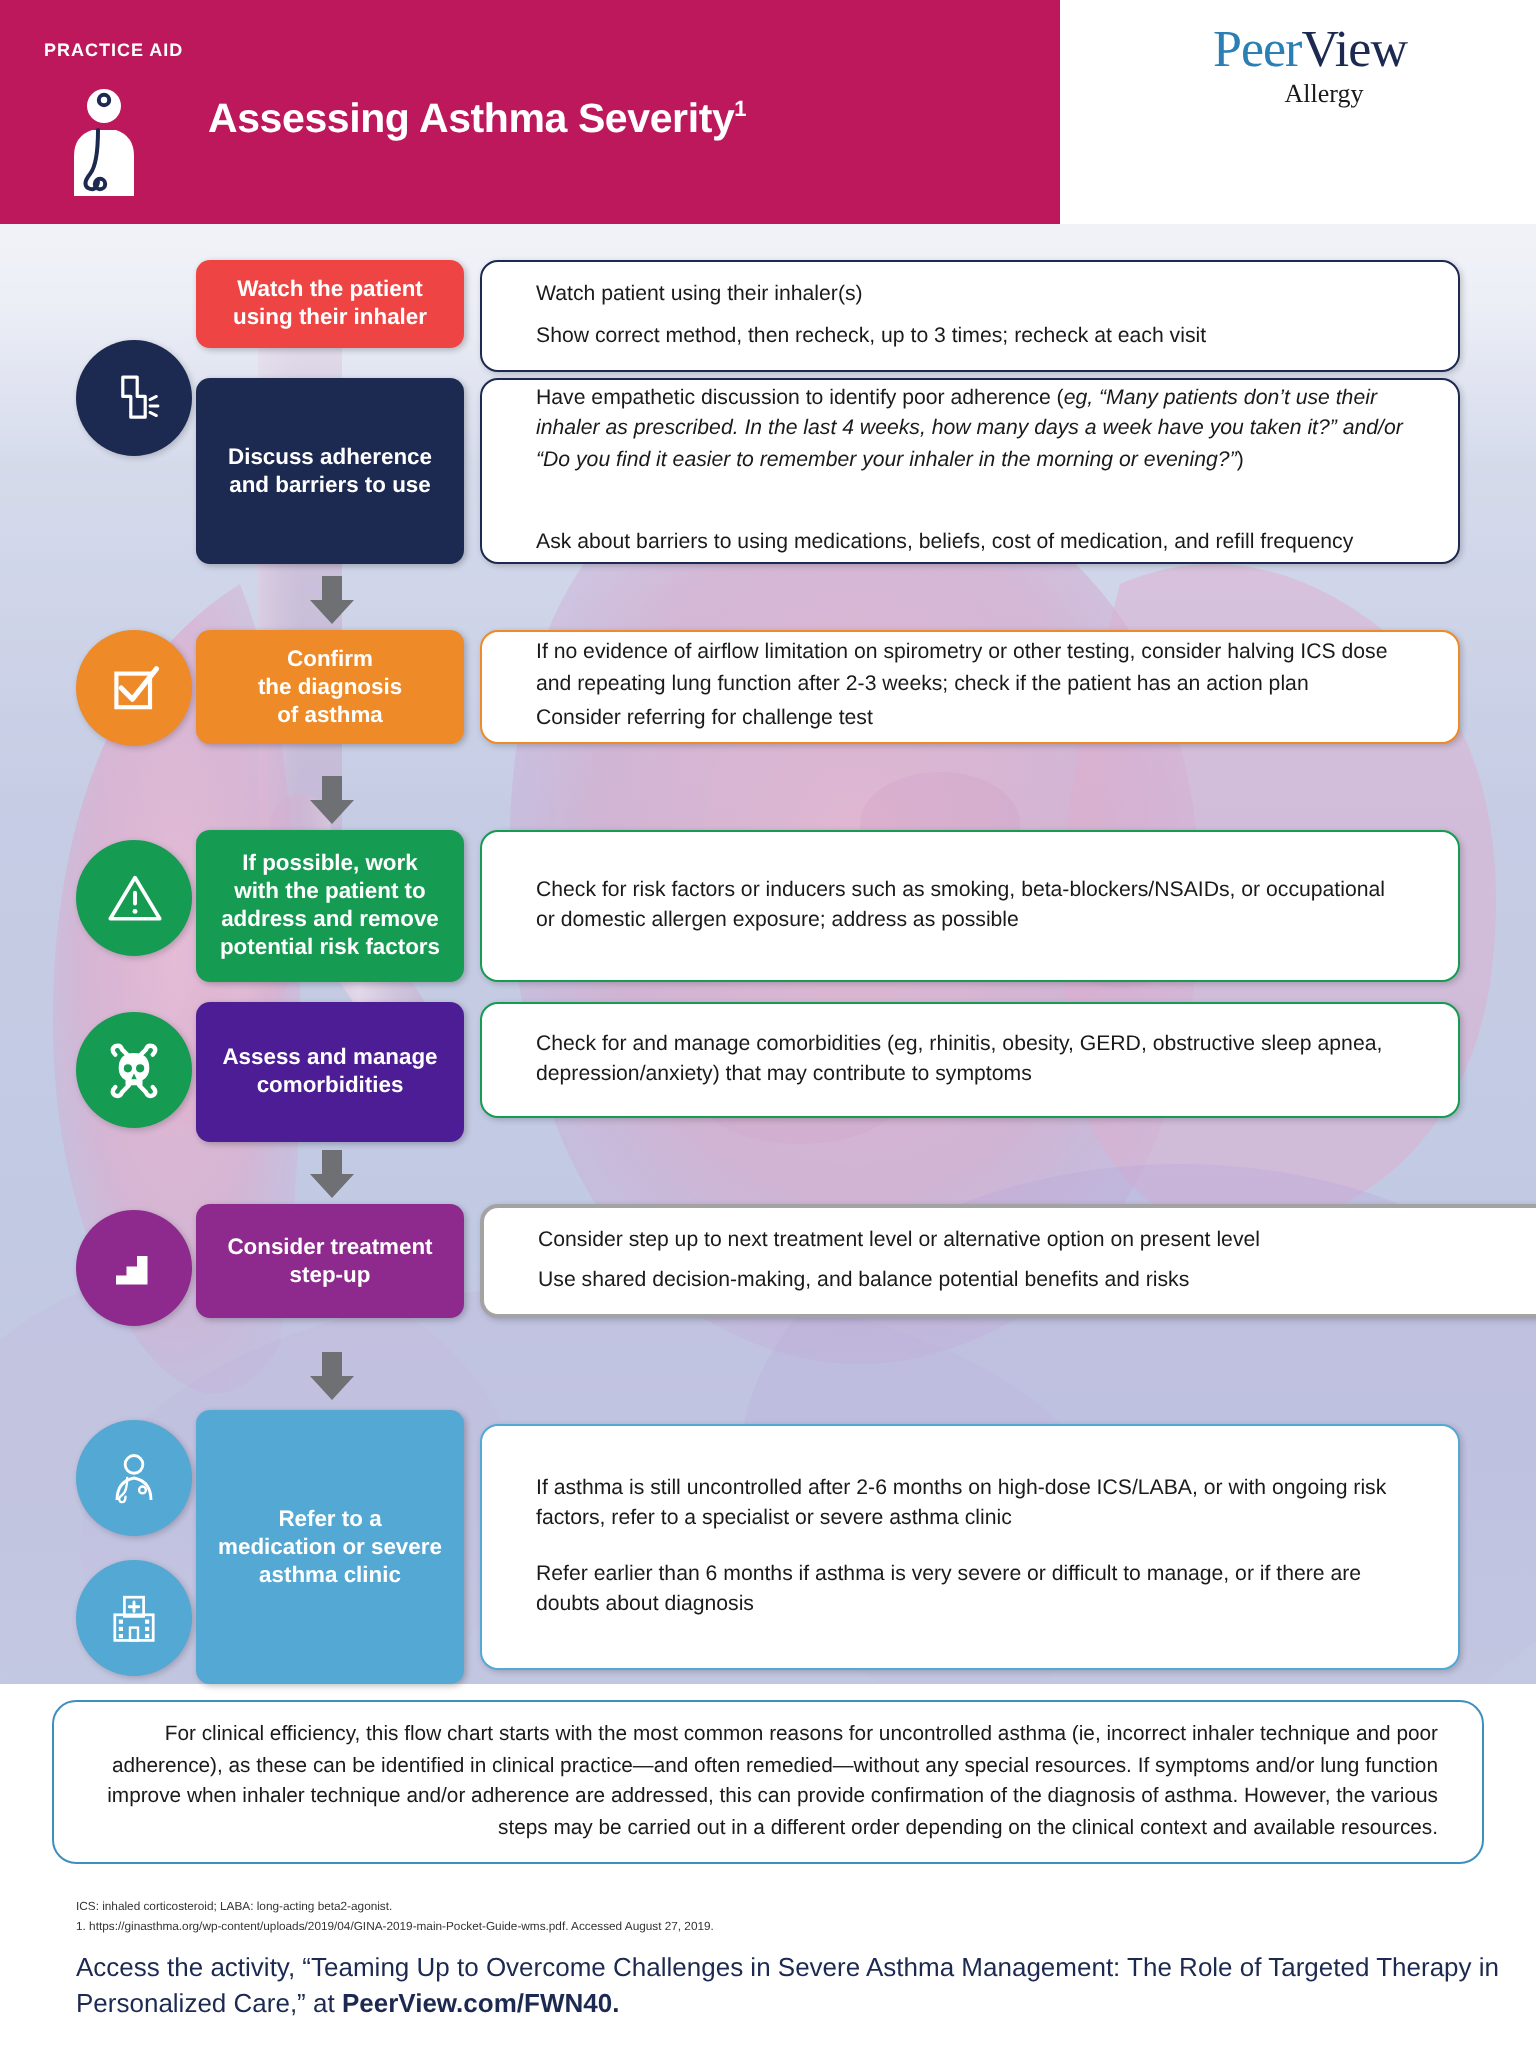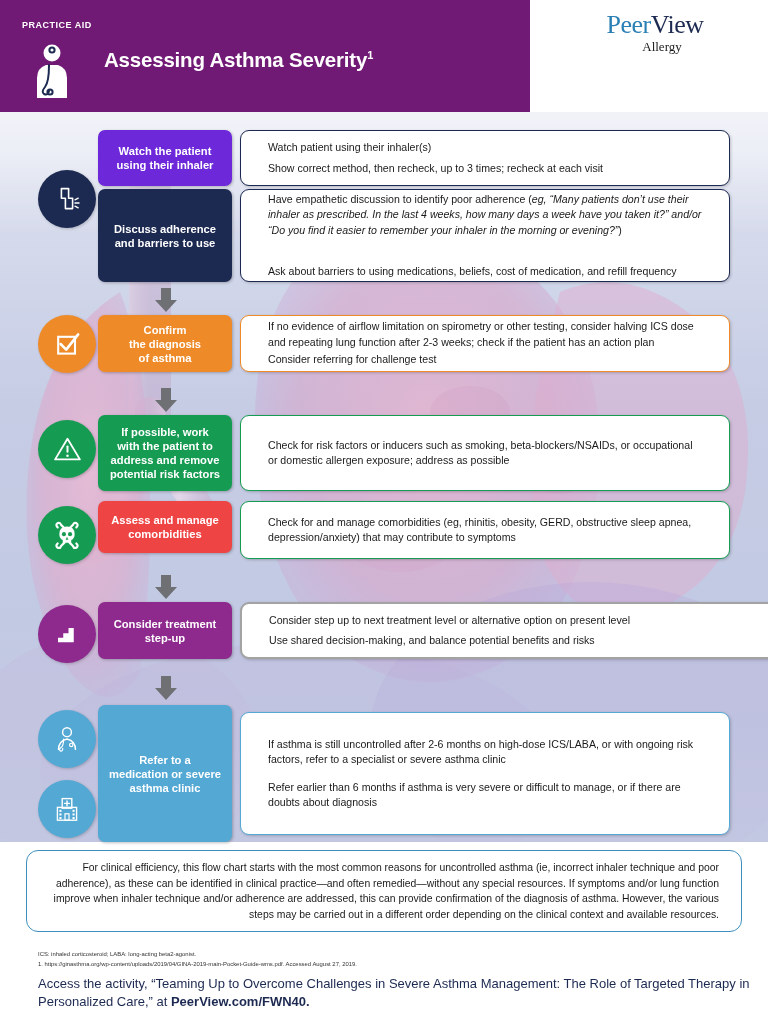--- a/index.html
+++ b/index.html
@@ -15,21 +15,21 @@
   .bg-wrap {
     position: absolute; left: 0; top: 112px; width: 768px; height: 730px;
     overflow: hidden;
     background: linear-gradient(180deg,#ffffff 0%, #e3e6f2 10%, #c9cfe6 40%, #c5cbe4 70%, #cfd3e8 100%);
   }
   .bg-wrap svg { position: absolute; left: 0; top: 0; width: 768px; height: 730px; }
 
   
   .header {
     position: absolute; left: 0; top: 0; width: 530px; height: 112px;
-    background: #701a75;
+    background: #be185d;
   }
   .practice-aid {
     position: absolute; left: 22px; top: 20px;
     color: #ffffff; font-size: 9px; font-weight: bold; letter-spacing: .5px;
   }
   .doc-icon { position: absolute; left: 25px; top: 42px; width: 54px; height: 56px; }
   .header-title {
     position: absolute; left: 104px; top: 48px;
     color: #ffffff; font-size: 20.5px; font-weight: bold; letter-spacing: -.2px;
   }
@@ -248,21 +248,21 @@
           <path d="M8 1 L18 1 L18 13 L24 13 L13 25 L2 13 L8 13 Z" fill="#6e7074"></path>
         </svg>
     </div>
     <div class="arrow" style="left:153px;top:563px;">
       <svg viewBox="0 0 26 26" width="26" height="26">
           <path d="M8 1 L18 1 L18 13 L24 13 L13 25 L2 13 L8 13 Z" fill="#6e7074"></path>
         </svg>
     </div>
 
     <div class="row" style="left:98px;top:18px;">
-      <div class="label-box" style="background:#6d28d9;height:56px;">
+      <div class="label-box" style="background:#ef4444;height:44px;">
         <span style="white-space:pre-line;">Watch the patient
 using their inhaler</span>
       </div>
       <div class="content-box" style="width:490px;height:56px;border:1px solid #1c2951;">
         <p>Watch patient using their inhaler(s)</p>
         <p>Show correct method, then recheck, up to 3 times; recheck at each visit</p>
       </div>
     </div>
 
     <div class="row" style="left:98px;top:77px;">
@@ -294,21 +294,21 @@
 with the patient to
 address and remove
 potential risk factors</span>
       </div>
       <div class="content-box" style="width:490px;height:76px;border:1px solid #169b52;">
         <p>Check for risk factors or inducers such as smoking, beta-blockers/NSAIDs, or occupational or domestic allergen exposure; address as possible</p>
       </div>
     </div>
 
     <div class="row" style="left:98px;top:389px;">
-      <div class="label-box" style="background:#ef4444;height:52px;">
+      <div class="label-box" style="background:#4c1d95;height:70px;">
         <span style="white-space:pre-line;">Assess and manage
 comorbidities</span>
       </div>
       <div class="content-box" style="width:490px;height:58px;border:1px solid #169b52;">
         <p>Check for and manage comorbidities (eg, rhinitis, obesity, GERD, obstructive sleep apnea, depression/anxiety) that may contribute to symptoms</p>
       </div>
     </div>
 
     <div class="row" style="left:98px;top:490px;">
       <div class="label-box" style="background:#8e2a8e;height:57px;">

